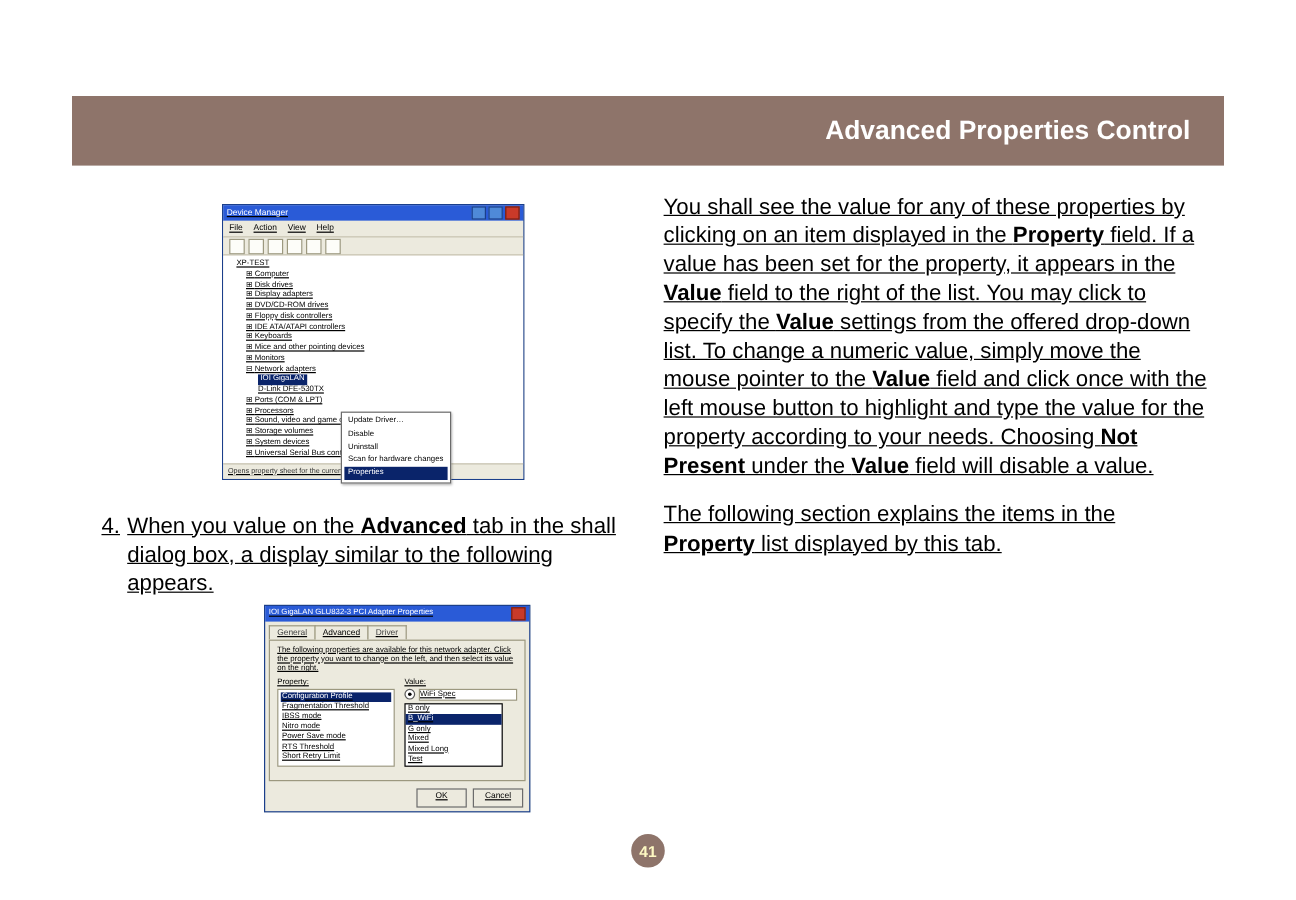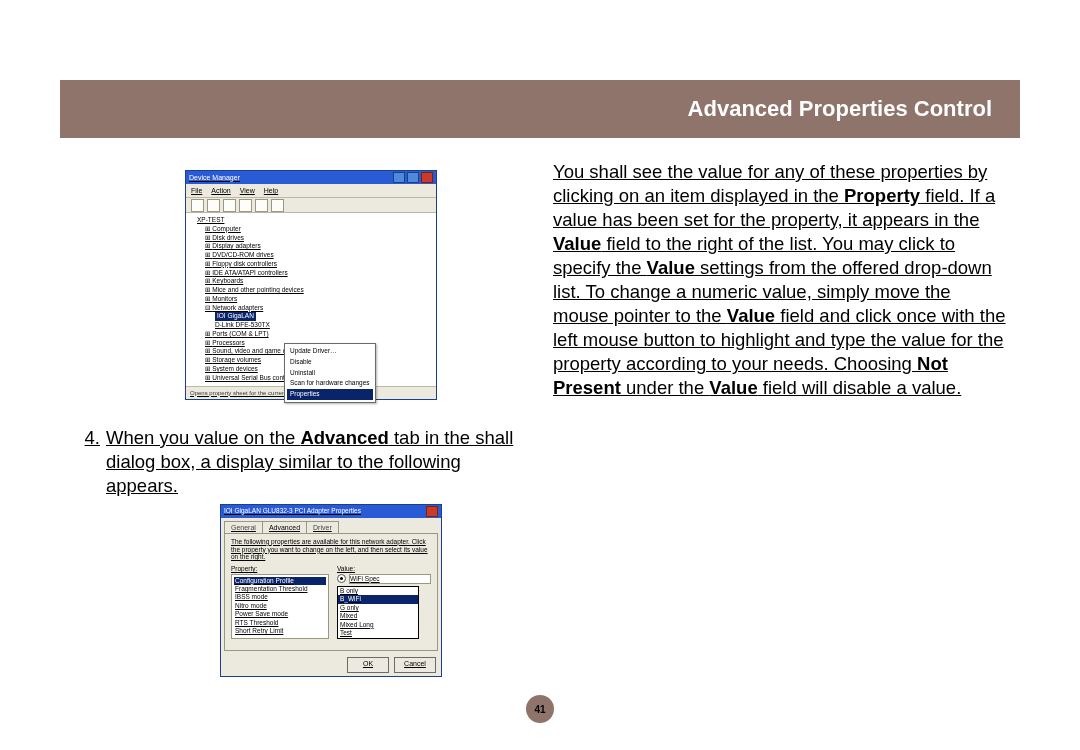--- a/index.html
+++ b/index.html
@@ -224,22 +224,22 @@
   b { font-weight: bold; }
   .page-number {
     position: absolute;
     left: 50%;
     bottom: 27px;
     transform: translateX(-50%);
     width: 28px;
     height: 28px;
     border-radius: 50%;
     background: #8e746a;
-    color: #000000;
-    font-size: 10px;
+    color: #fef9c3;
+    font-size: 13px;
     font-weight: bold;
     display: flex;
     align-items: center;
     justify-content: center;
   }
 </style>
 </head>
 <body>
 
 <div class="page">
@@ -361,18 +361,21 @@
           <div class="btn">Cancel</div>
         </div>
       </div>
 
     </div>
 
     <div class="col col-right">
       <p>
         <span>You shall see the value for any of these properties by clicking on an item displayed in the </span><b>Property</b><span> field. If a value has been set for the property, it appears in the </span><b>Value</b><span> field to the right of the list. You may click to specify the </span><b>Value</b><span> settings from the offered drop-down list. To change a numeric value, simply move the mouse pointer to the </span><b>Value</b><span> field and click once with the left mouse button to highlight and type the value for the property according to your needs. Choosing </span><b>Not Present</b><span> under the </span><b>Value</b><span> field will disable a value.</span>
       </p>
+      <p>
+        <span>The following section explains the items in the </span><b>Property</b><span> list displayed by this tab.</span>
+      </p>
     </div>
 
   </div>
 
   <div class="page-number">41</div>
 </div>
 
 </body></html>

